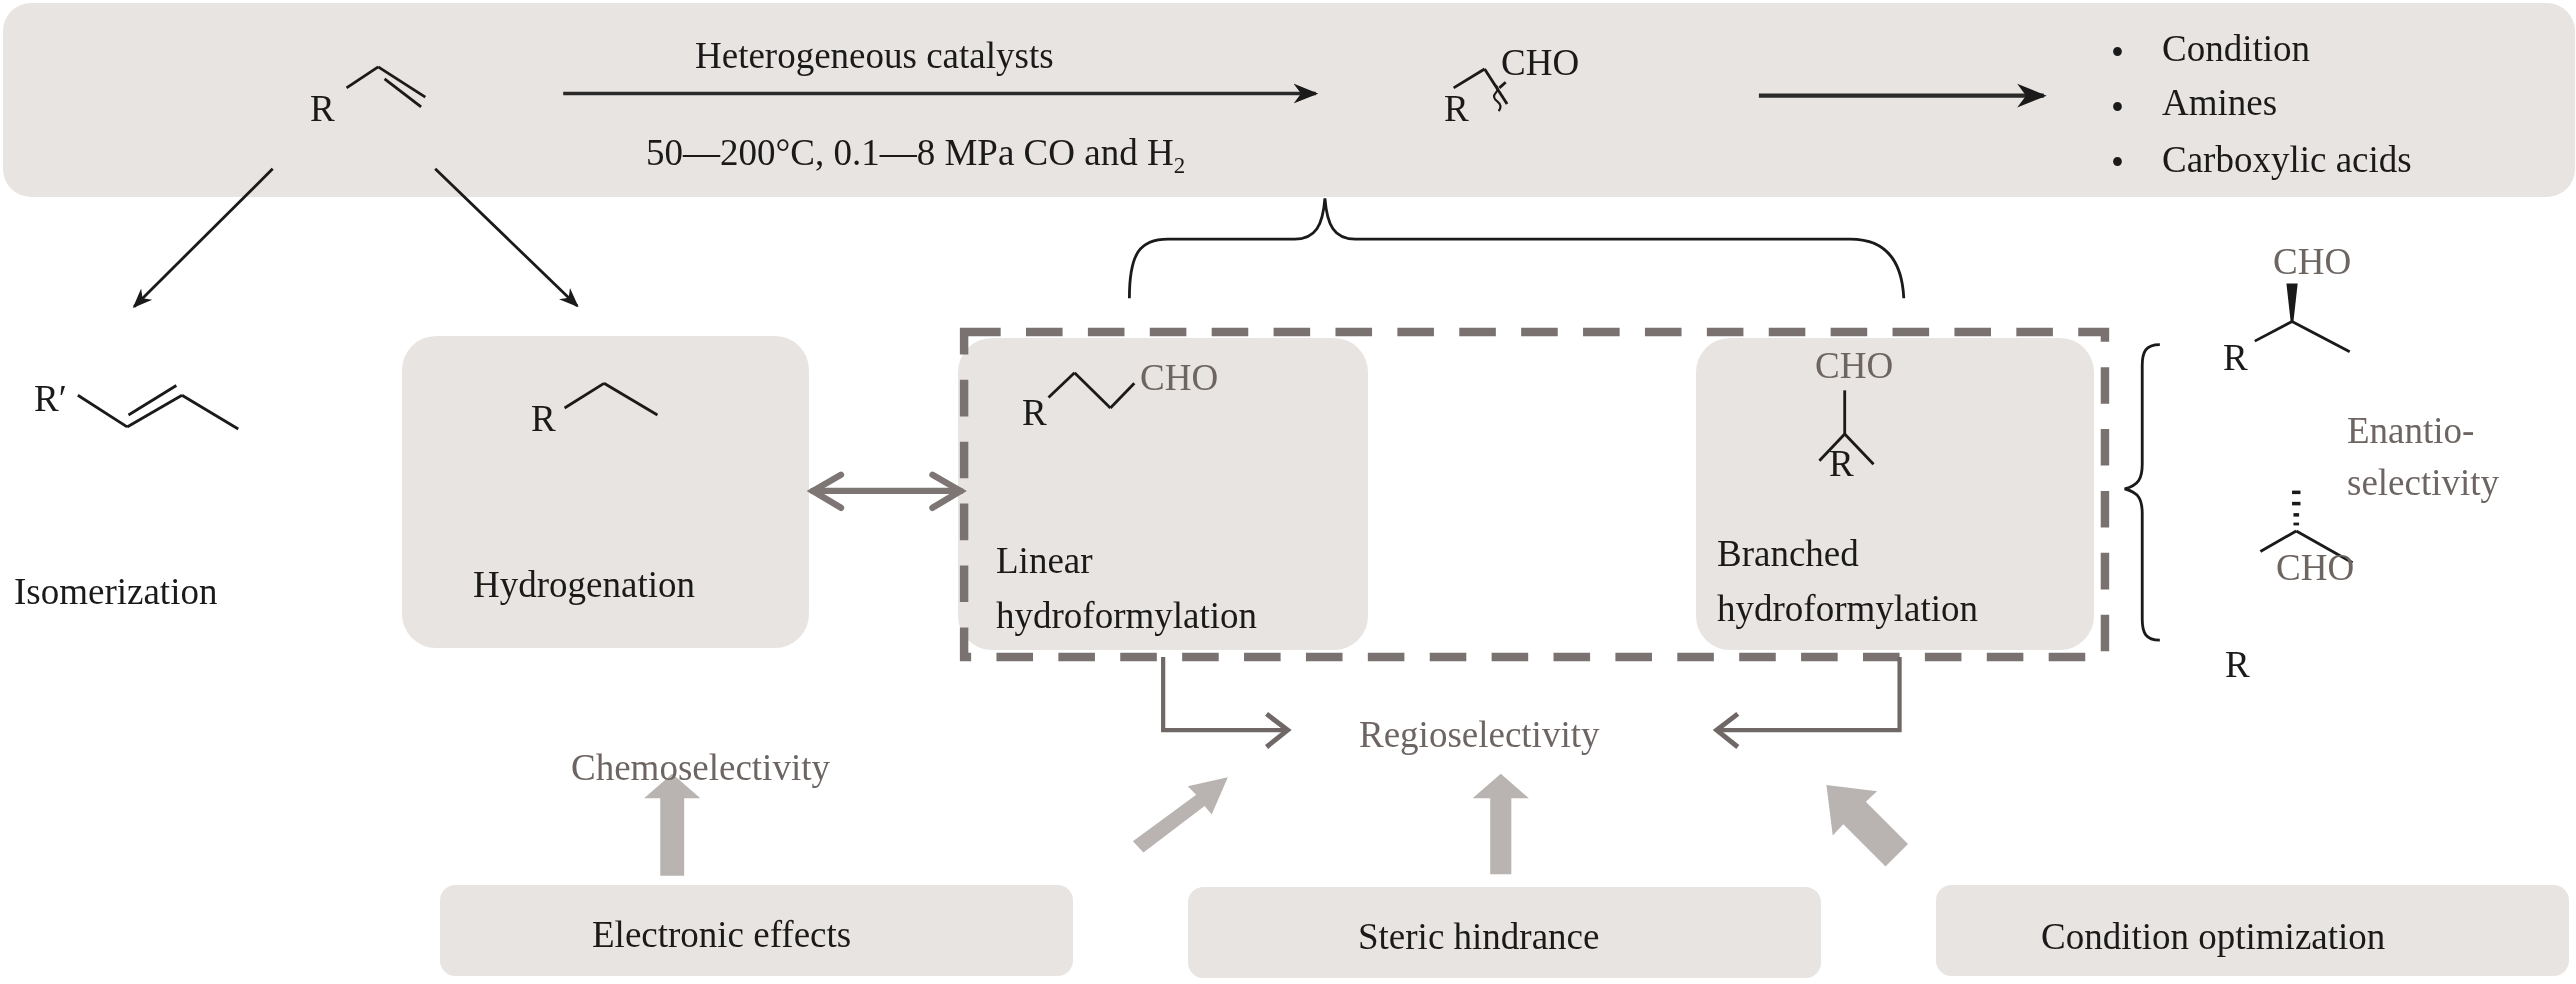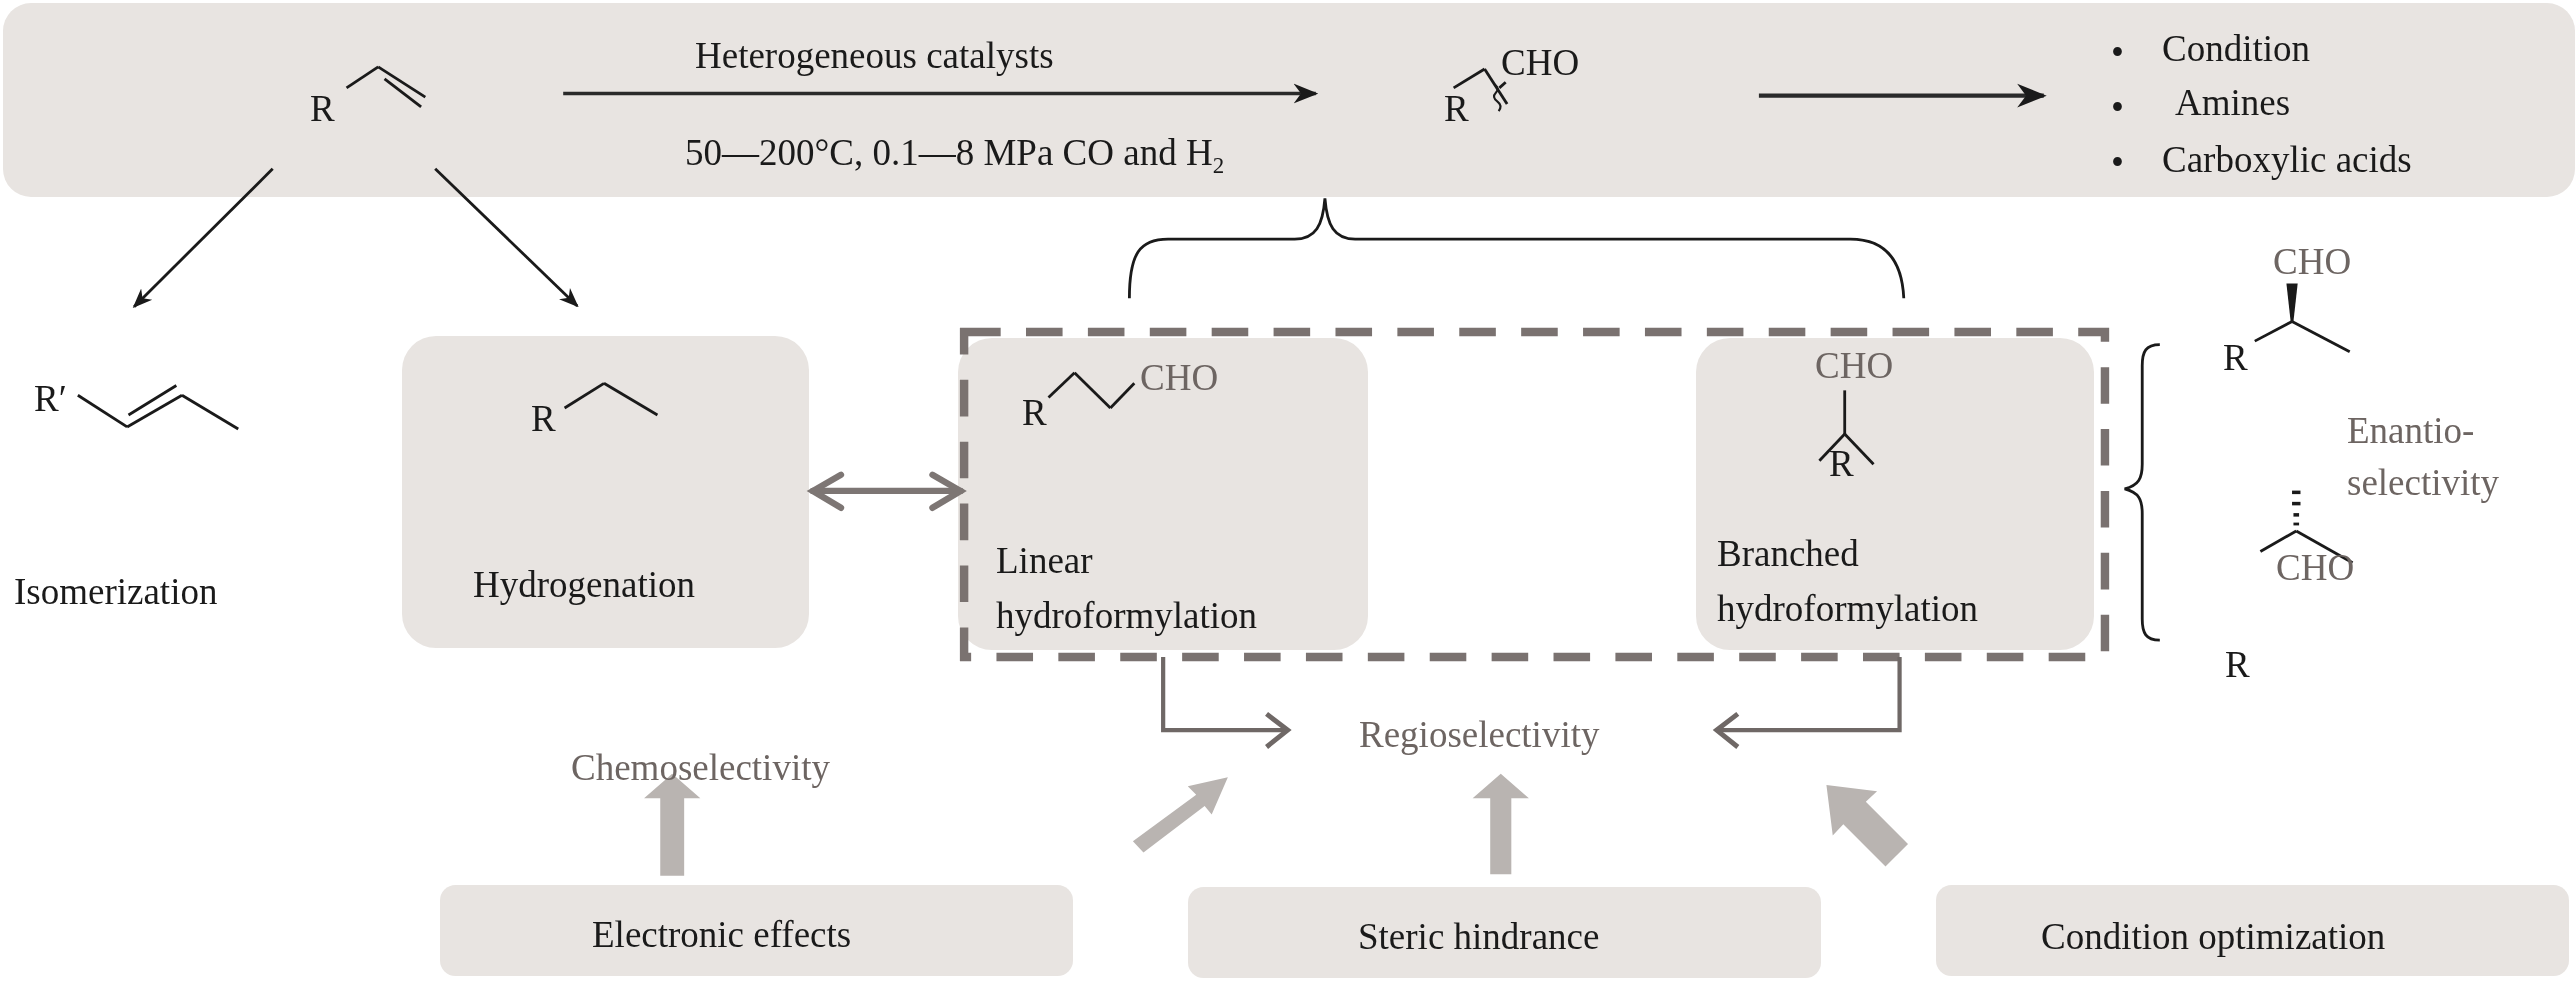--- a/index.html
+++ b/index.html
@@ -116,28 +116,28 @@
   <g fill="#b9b4b1">
     <polygon points="938,1245 938,1135 915,1135 955,1100 995,1135 972,1135 972,1245"></polygon>
     <polygon points="2118,1243 2118,1135 2093,1135 2133,1100 2173,1135 2148,1135 2148,1243"></polygon>
     <polygon points="1625,1212 1610,1196 1700,1130 1688,1118 1745,1105 1722,1158 1712,1146"></polygon>
     <polygon points="2680,1232 2620,1172 2605,1188 2596,1116 2668,1125 2652,1140 2712,1200"></polygon>
   </g>
 </svg>
 
 <span class="txt fs52 t-dark" style="left:310px; top:90px;">R</span>
 <span class="txt fs52 t-dark" style="left:695px; top:37px;">Heterogeneous catalysts</span>
-<span class="txt fs52 t-dark" style="left:646px; top:134px;margin-left:39px;"><span>50—200°C, 0.1—8 MPa CO and H</span><sub>2</sub></span>
+<span class="txt fs52 t-dark" style="left:646px; top:134px;"><span>50—200°C, 0.1—8 MPa CO and H</span><sub>2</sub></span>
 <span class="txt fs52 t-dark" style="left:1444px; top:90px;">R</span>
 <span class="txt fs52 t-dark" style="left:1501px; top:44px;">CHO</span>
 
 <span class="txt fs52 t-dark" style="left:2111px; top:34px;">•</span>
 <span class="txt fs52 t-dark" style="left:2162px; top:29.6px;">Condition</span>
 <span class="txt fs52 t-dark" style="left:2111px; top:89px;">•</span>
-<span class="txt fs52 t-dark" style="left:2162px; top:84px;margin-left:13px;">Amines</span>
+<span class="txt fs52 t-dark" style="left:2162px; top:84px;">Amines</span>
 <span class="txt fs52 t-dark" style="left:2111px; top:144px;">•</span>
 <span class="txt fs52 t-dark" style="left:2162px; top:141px;">Carboxylic acids</span>
 
 <span class="txt fs52 t-dark" style="left:34px; top:380px;">R′</span>
 <span class="txt fs52 t-dark" style="left:14px; top:573px;">Isomerization</span>
 
 <span class="txt fs52 t-dark" style="left:531px; top:400px;">R</span>
 <span class="txt fs52 t-dark" style="left:473px; top:566px;">Hydrogenation</span>
 
 <span class="txt fs52 t-dark" style="left:1022px; top:394px;">R</span>

